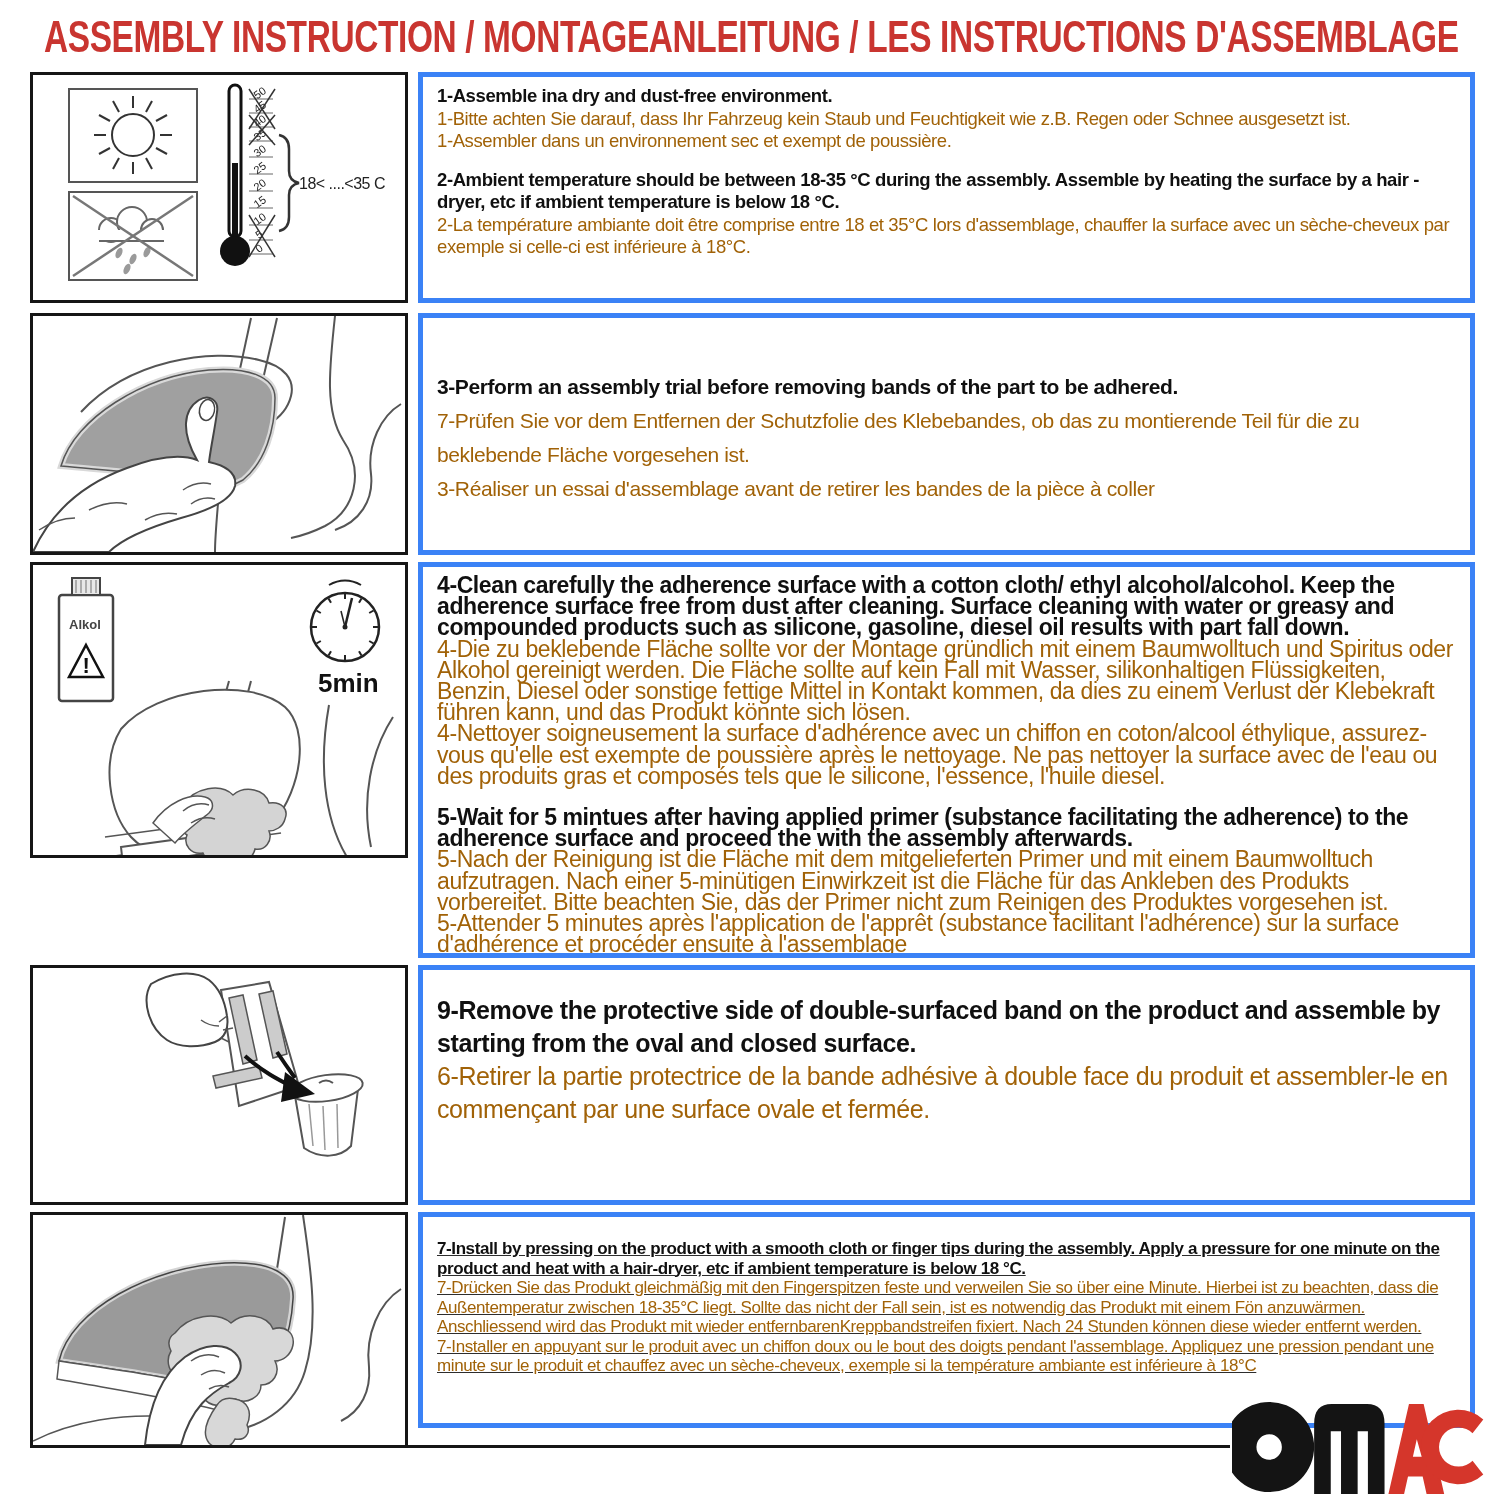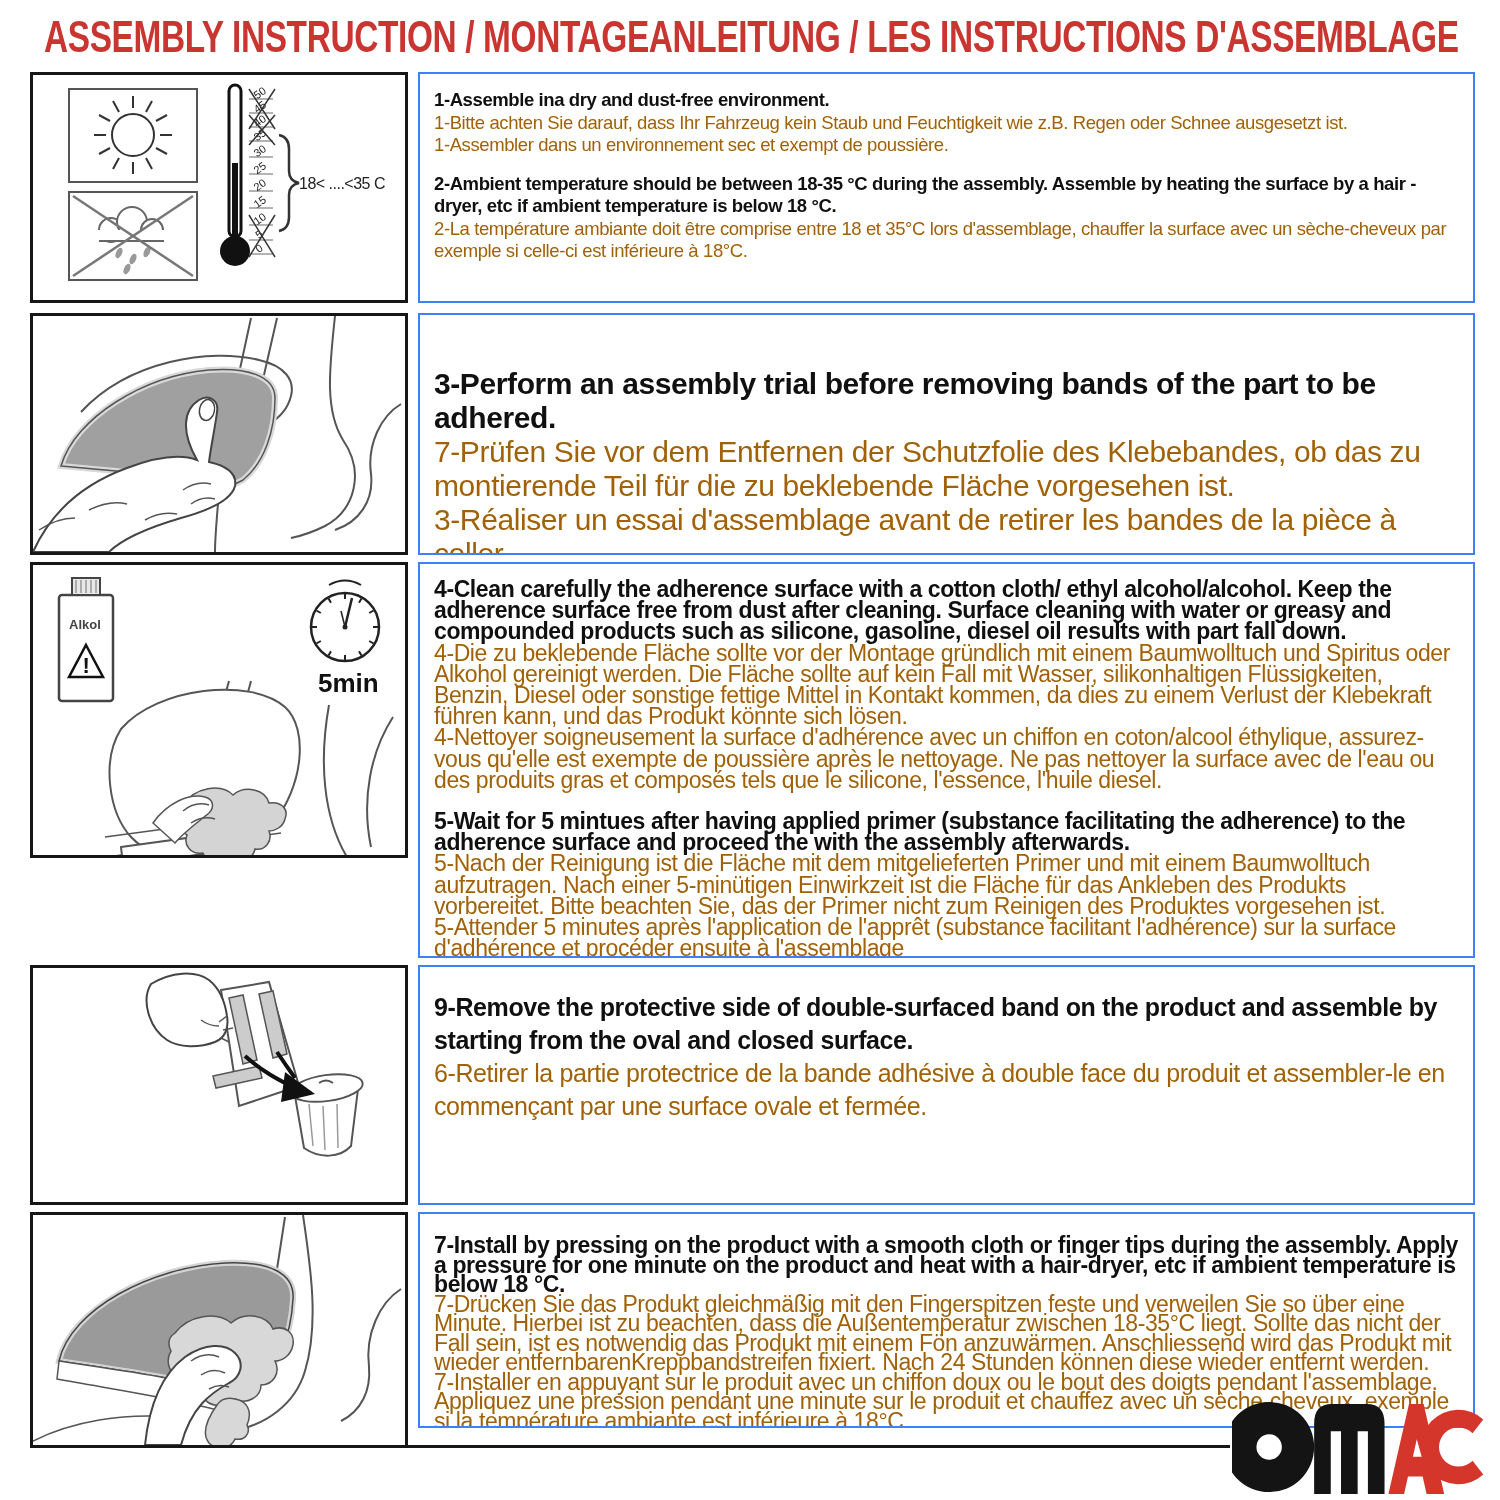--- a/index.html
+++ b/index.html
@@ -1,32 +1,32 @@
 <!DOCTYPE html>
 <html><head>
 <meta charset="utf-8">
 <style>
   html,body{margin:0;padding:0;}
   body{width:1500px;height:1500px;background:#ffffff;font-family:"Liberation Sans",sans-serif;}
   .page{position:absolute;top:0;left:0;width:1500px;height:1500px;background:#fff;overflow:hidden;}
   .title{position:absolute;left:44px;top:12px;font-size:44px;font-weight:700;color:#c93530;
          white-space:nowrap;letter-spacing:-0.5px;transform:scaleX(0.76);transform-origin:left top;}
   .illus{position:absolute;left:30px;width:378px;border:3px solid #161616;background:#fff;box-sizing:border-box;overflow:hidden;}
-  .txtbox{position:absolute;left:418px;width:1057px;border:2px solid #3b82f6;background:#fff;box-sizing:border-box;
-          overflow:hidden;padding:15px 14px;color:#2d2d2d;letter-spacing:-0.4px;}
+  .txtbox{position:absolute;left:418px;width:1057px;border:5px solid #3b82f6;background:#fff;box-sizing:border-box;
+          overflow:hidden;padding:8px 14px;color:#2d2d2d;letter-spacing:-0.4px;}
   .p{margin:0;color:#a16207;font-weight:400;}
   .p.b{color:#101010;font-weight:700;}
   .gap{margin-top:16px;}
   
   .r1i{top:72px;height:231px;}   .r1t{top:72px;height:231px;font-size:18.5px;line-height:22.5px;}
-  .r2i{top:313px;height:242px;}  .r2t{top:313px;height:242px;font-size:30px;line-height:34px;padding-top:52px;}
+  .r2i{top:313px;height:242px;}  .r2t{top:313px;height:242px;font-size:21px;line-height:34px;padding-top:52px;}
   .r3i{top:562px;height:296px;}  .r3t{top:562px;height:396px;font-size:23px;line-height:21.2px;}
   .r3t .gap{margin-top:20px;}
   .r4i{top:965px;height:240px;}  .r4t{top:965px;height:240px;font-size:25px;line-height:33px;padding-top:24px;}
-  .r5i{top:1212px;height:236px;} .r5t{top:1212px;height:216px;font-size:23px;line-height:19.5px;padding-top:22px;}
+  .r5i{top:1212px;height:236px;} .r5t{top:1212px;height:216px;font-size:17px;line-height:19.5px;padding-top:22px;text-decoration:underline;}
   .bottom-line{position:absolute;left:405px;top:1445px;width:825px;height:3px;background:#161616;}
   .logo{position:absolute;left:1232px;top:1398px;width:264px;height:98px;}
   svg{display:block;}
   svg text{font-family:"Liberation Sans",sans-serif;}
 </style>
 </head>
 <body>
 
 <div class="page">
 

